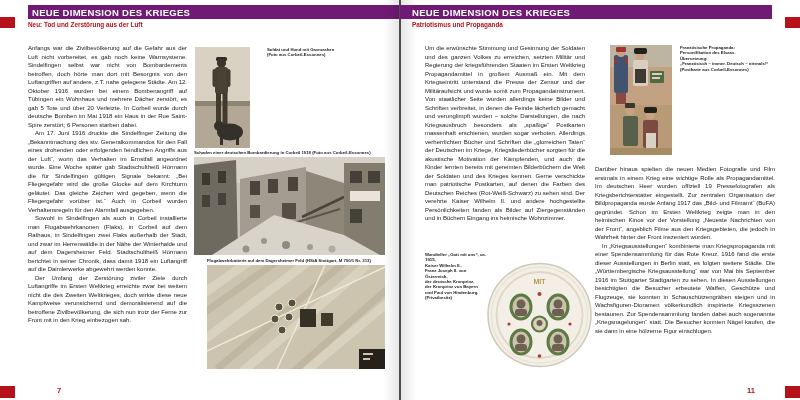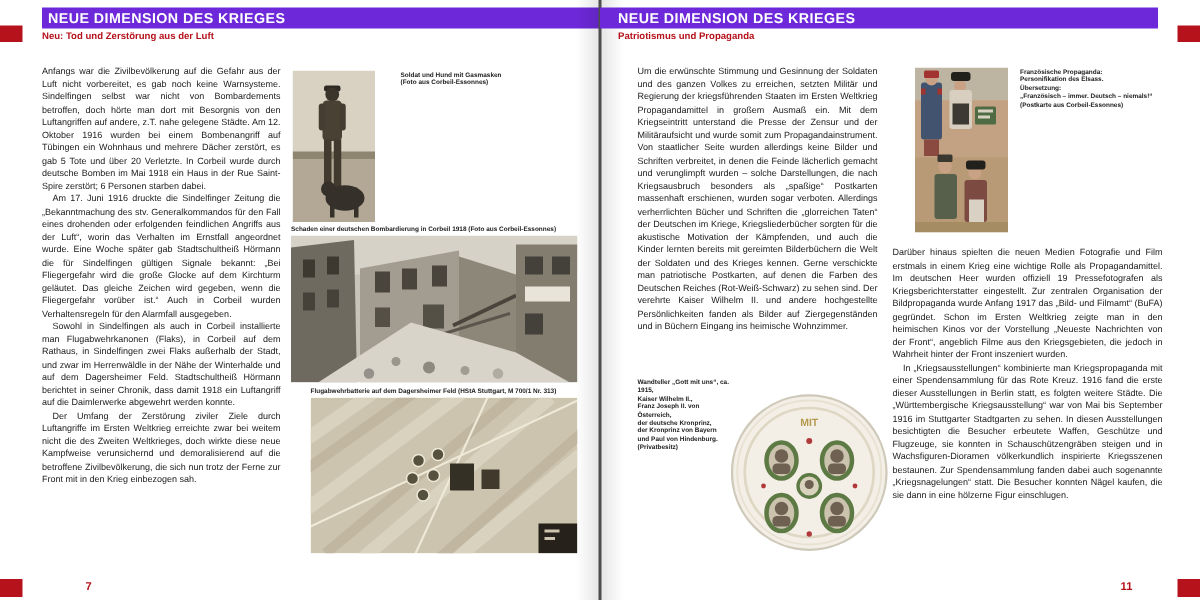--- a/index.html
+++ b/index.html
@@ -2,21 +2,21 @@
 <html><head>
 <meta charset="utf-8">
 <style>
   html,body{margin:0;padding:0;background:#ffffff;}
   #spread{
     position:relative;width:800px;height:400px;background:#ffffff;overflow:hidden;
     font-family:"Liberation Sans", sans-serif;color:#1a1a1a;
   }
   
   .header-bar{
-    position:absolute;top:5px;height:14px;background:#6d28d9;
+    position:absolute;top:5px;height:14px;background:#701a75;
     display:flex;align-items:center;
   }
   .header-bar .htext{
     color:#ffffff;font-weight:bold;font-size:9.5px;letter-spacing:0.3px;white-space:nowrap;
   }
   .subtitle{
     position:absolute;top:20.5px;color:#b5121b;font-weight:bold;font-size:6.4px;white-space:nowrap;
   }
   .redsq{position:absolute;width:15px;height:11px;background:#b5121b;}
   .pagenum{position:absolute;top:386px;color:#b5121b;font-weight:bold;font-size:7.5px;}

